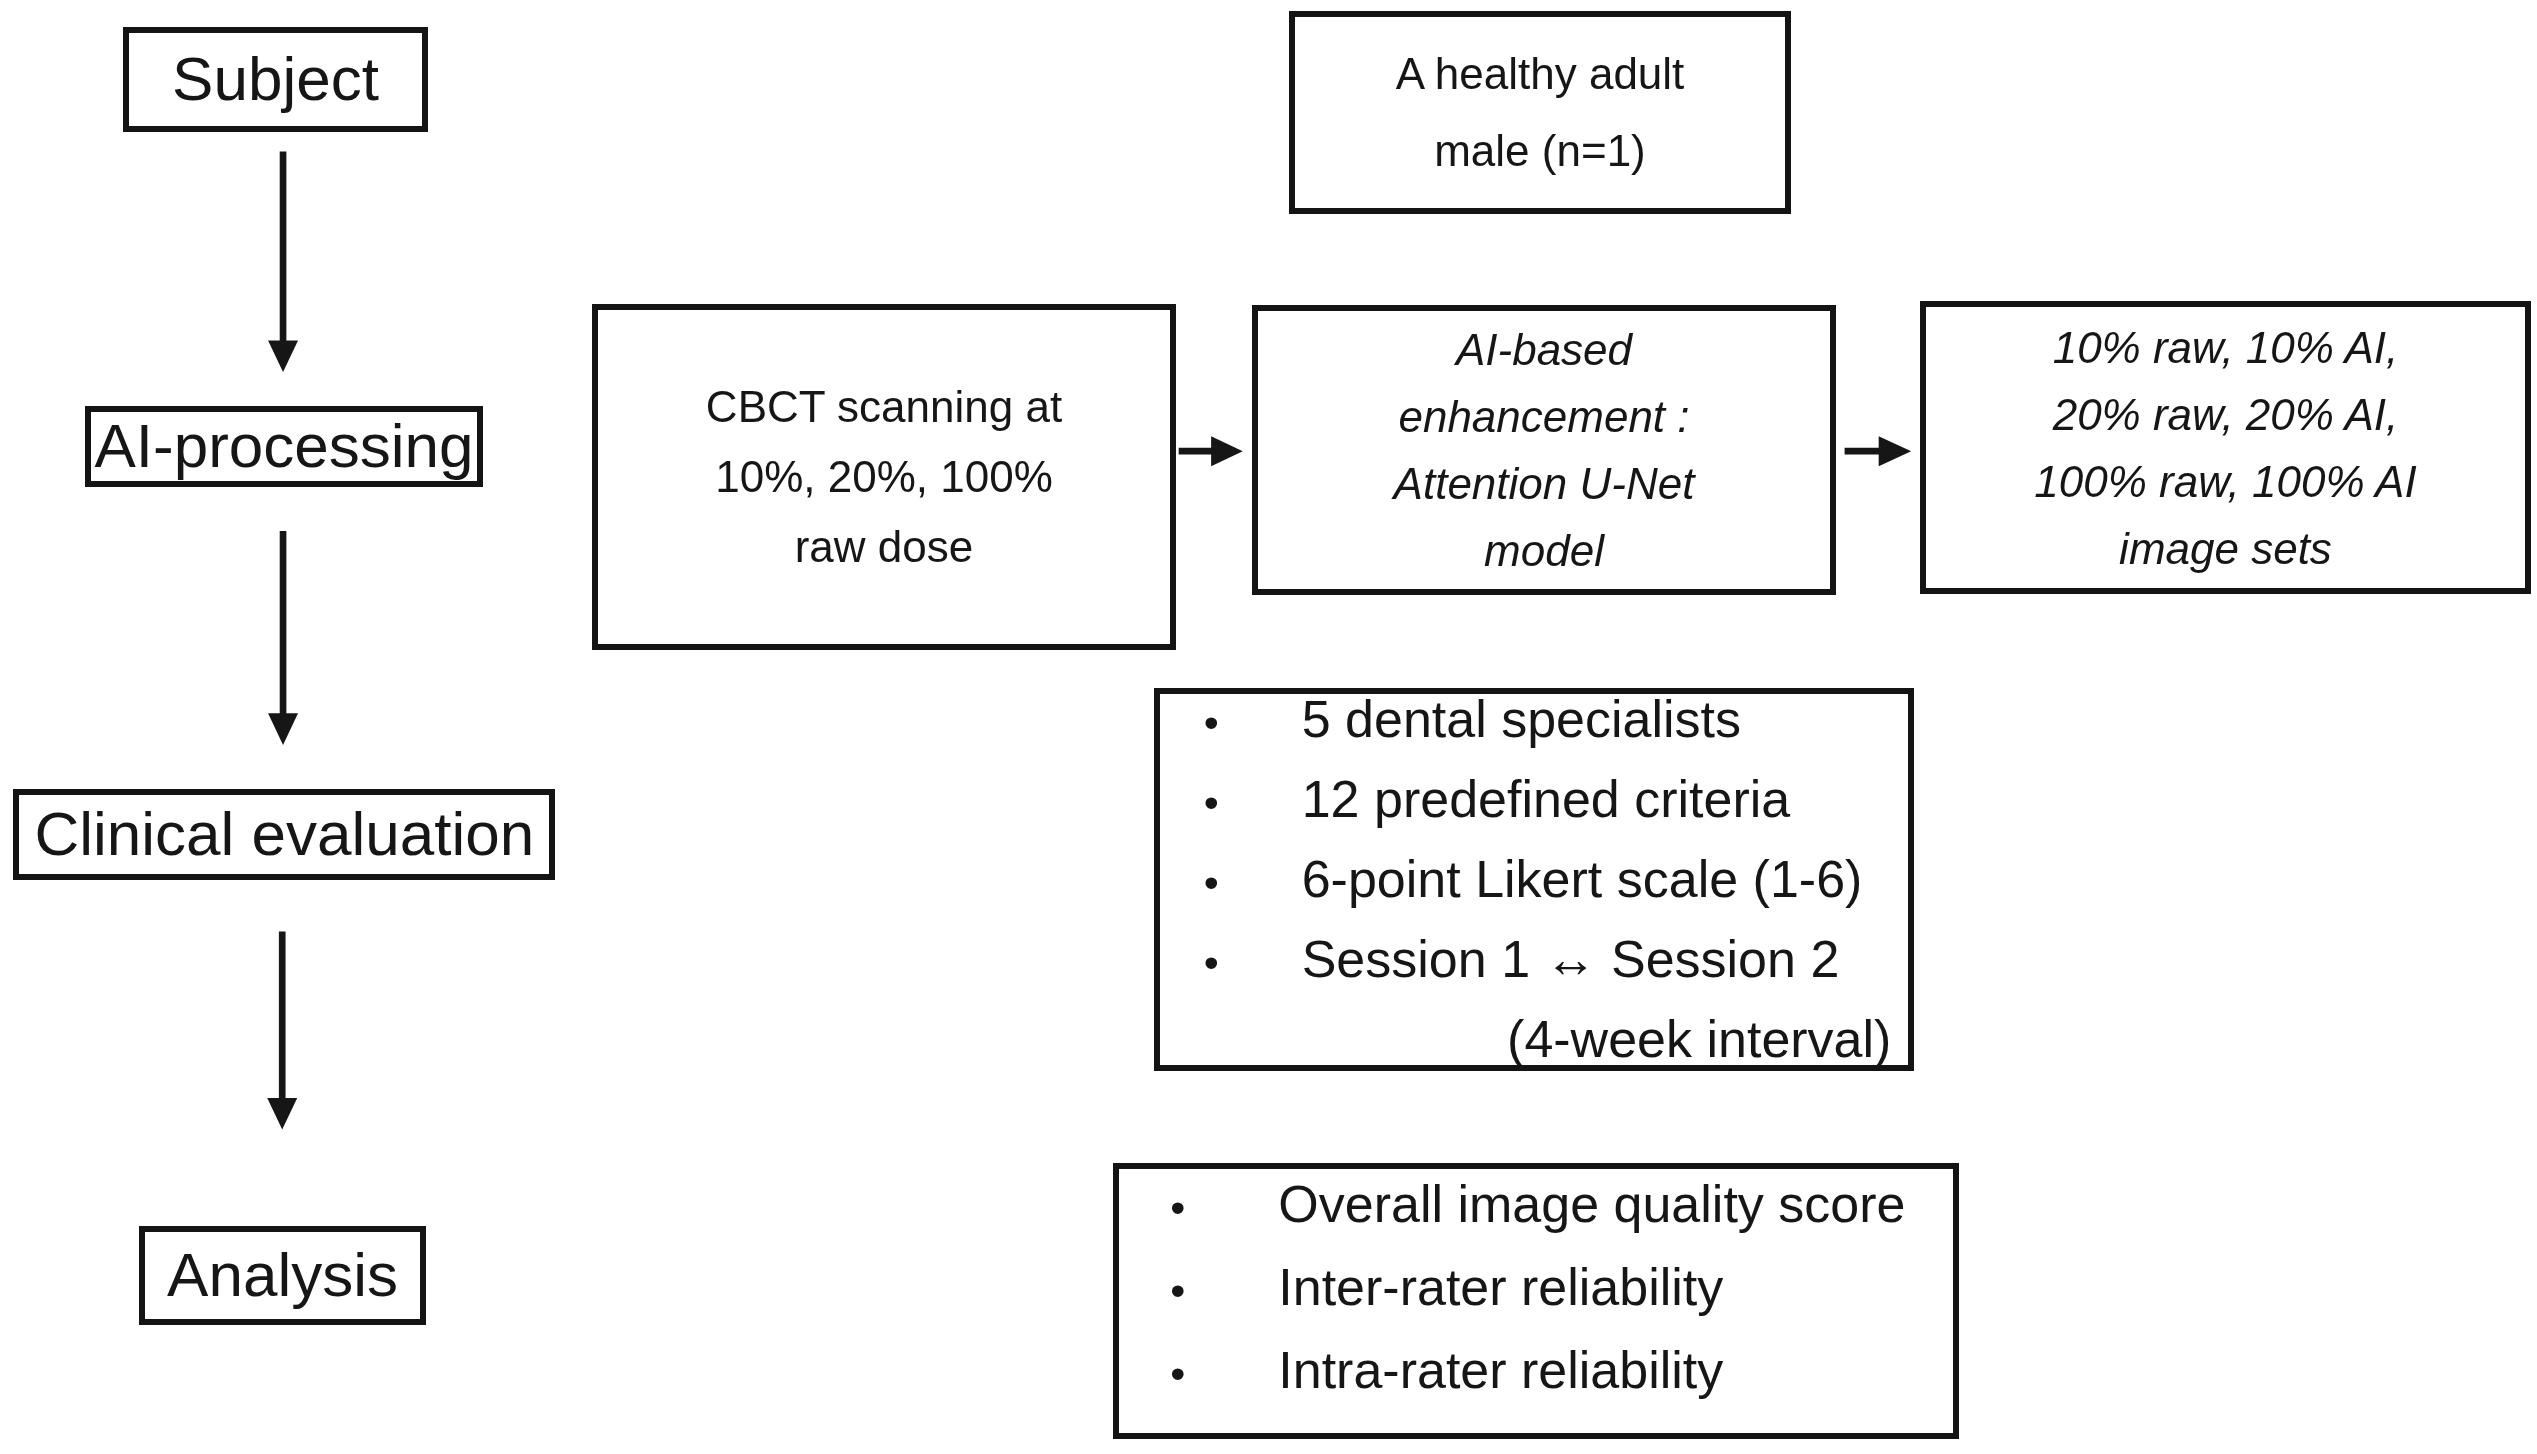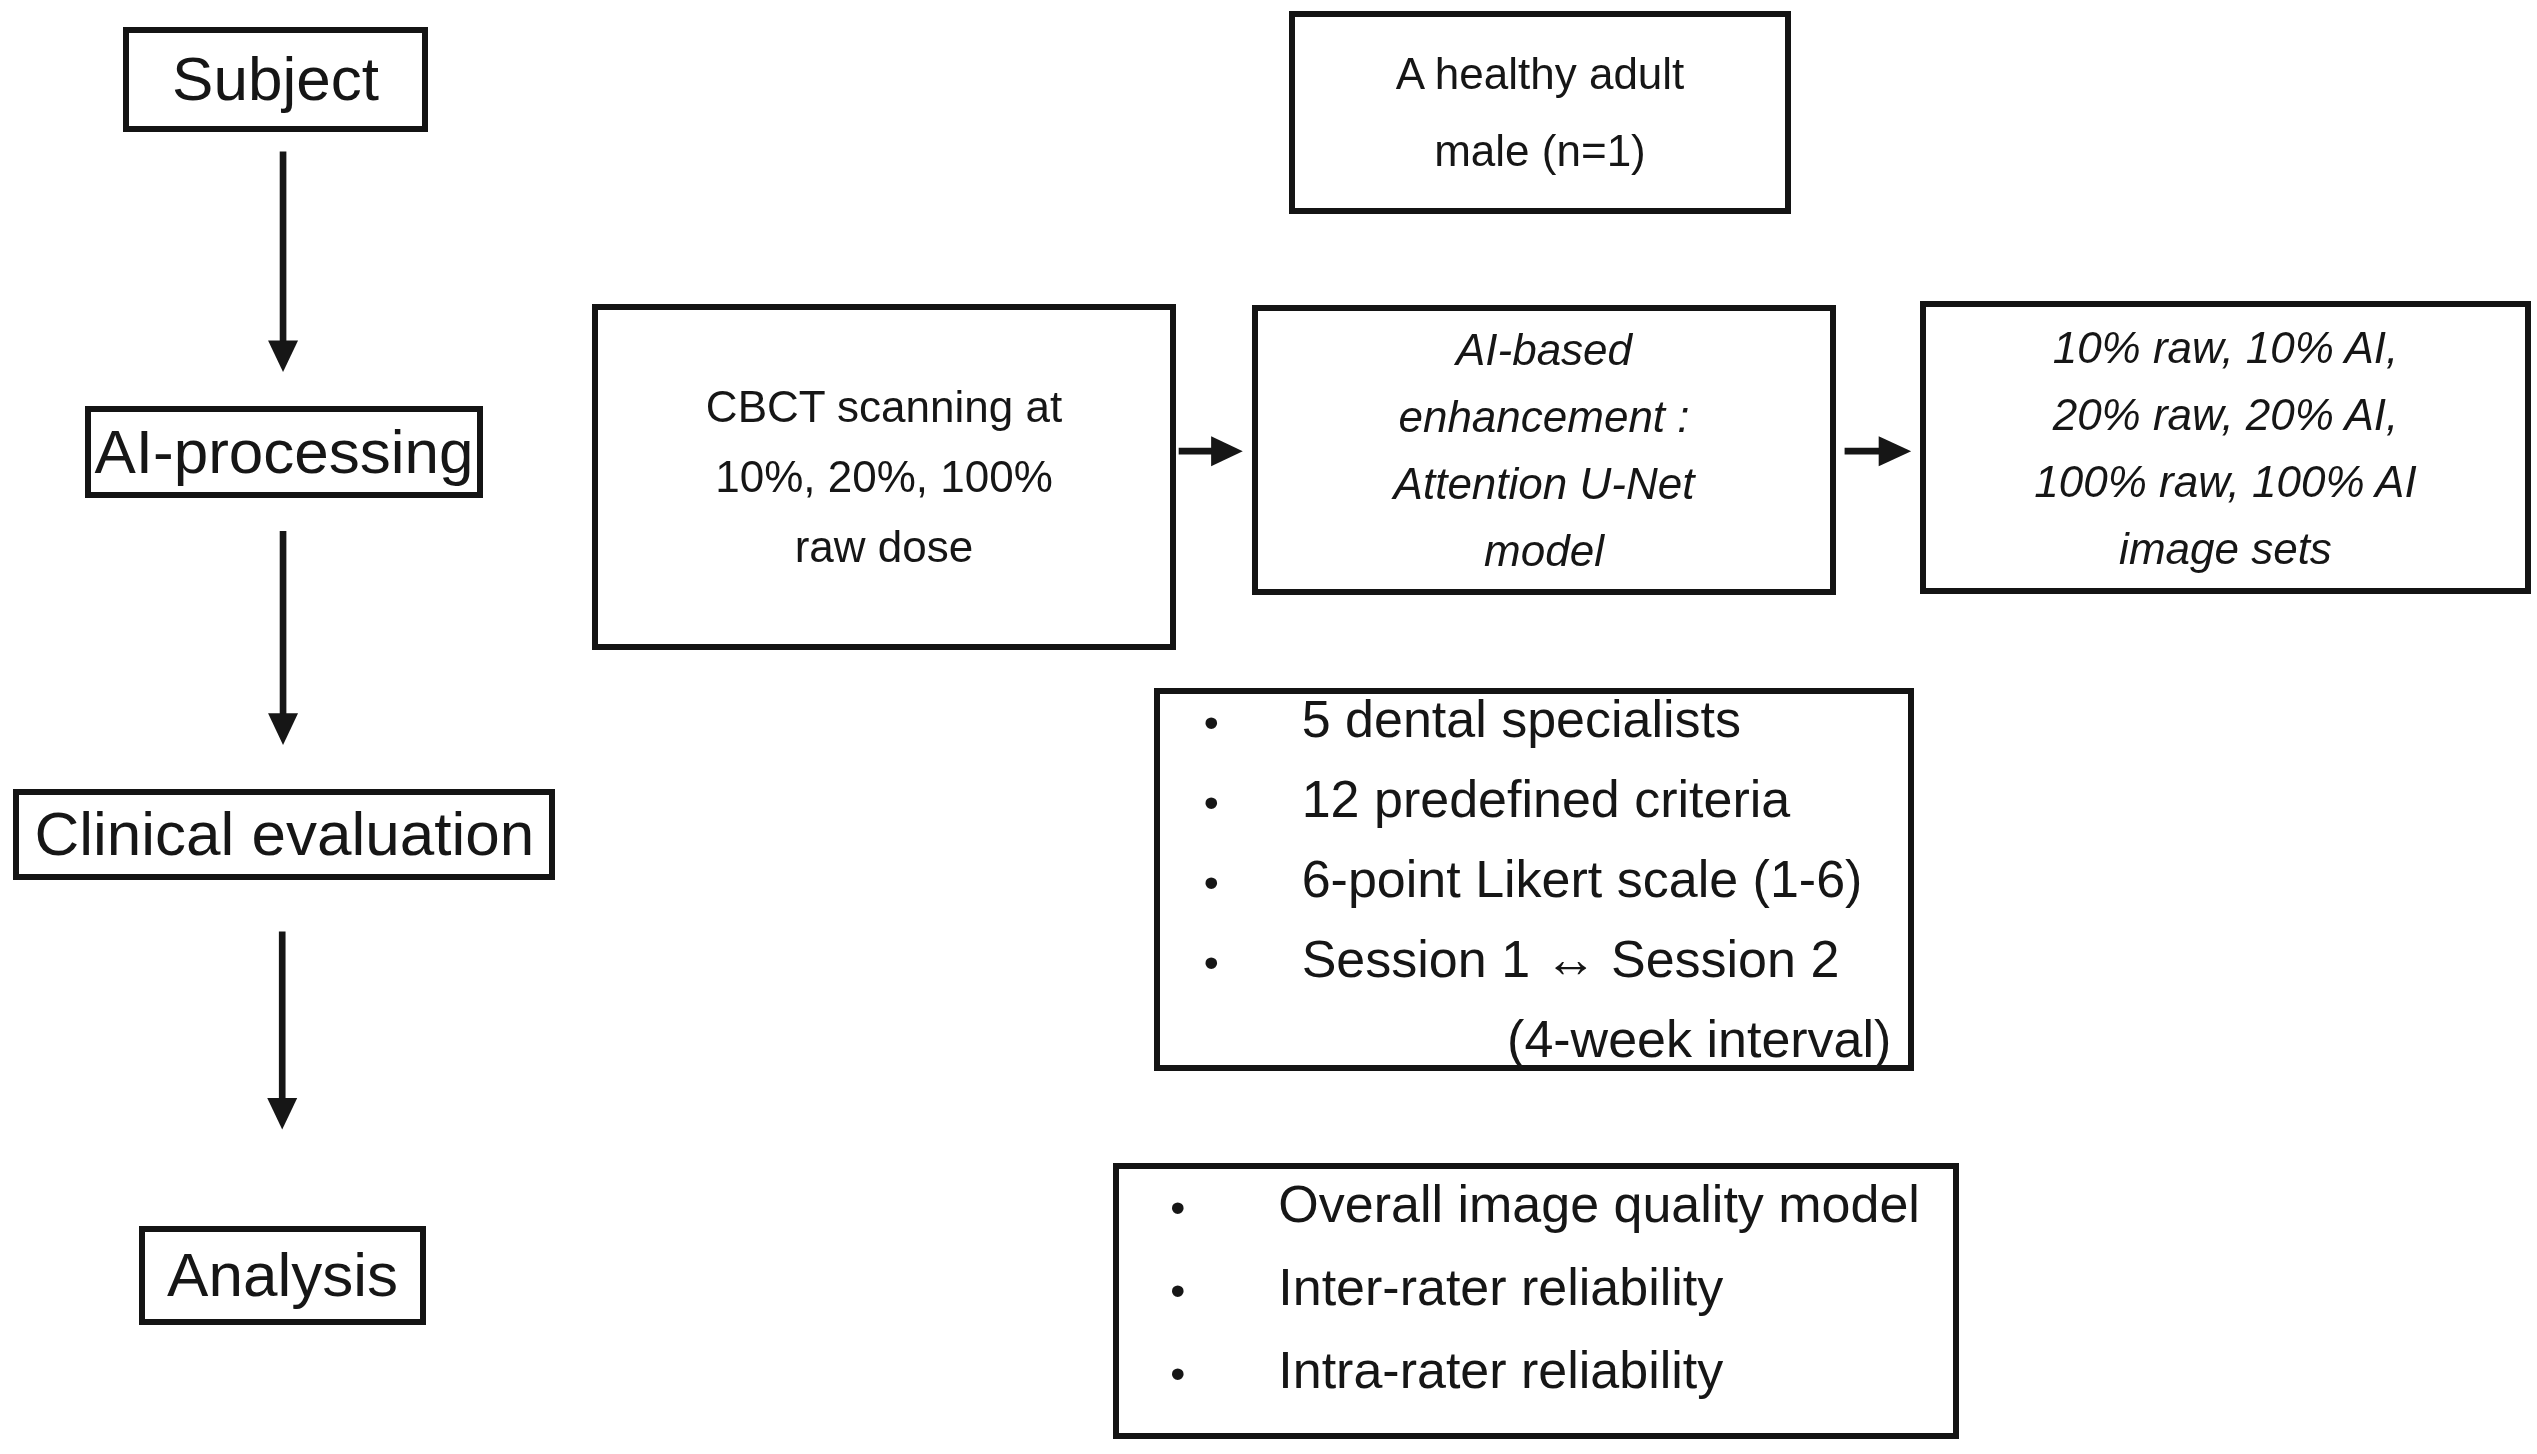--- a/index.html
+++ b/index.html
@@ -85,21 +85,21 @@
 
   <div class="box label-box" style="left:123px;top:27px;width:305px;height:105px;">
     <span>Subject</span>
   </div>
 
   <div class="box detail lh92" style="left:1289px;top:10.8px;width:502px;height:203px;">
     <div class="tl">A healthy adult</div>
     <div class="tl">male (n=1)</div>
   </div>
 
-  <div class="box label-box" style="left:85px;top:406px;width:398px;height:92px;">
+  <div class="box label-box" style="left:85px;top:406px;width:398px;height:81px;">
     <span>AI-processing</span>
   </div>
 
   <div class="box detail lh84" style="left:592px;top:304px;width:584px;height:346px;">
     <div class="tl">CBCT scanning at</div>
     <div class="tl">10%, 20%, 100%</div>
     <div class="tl">raw dose</div>
   </div>
 
   <div class="box detail lh80" style="left:1252px;top:305px;width:584px;height:290px;">
@@ -140,21 +140,21 @@
     <div class="bullet-cont">(4-week interval)</div>
   </div>
 
   <div class="box label-box" style="left:139px;top:1190px;width:287px;height:99px;margin-top:36px;">
     <span>Analysis</span>
   </div>
 
   <div class="box bullets bullets-analysis" style="left:1113px;top:1163px;width:846px;height:276px;">
     <div class="bullet-item">
       <span class="marker">•</span>
-      <span>Overall image quality model</span>
+      <span>Overall image quality score</span>
     </div>
     <div class="bullet-item">
       <span class="marker">•</span>
       <span>Inter-rater reliability</span>
     </div>
     <div class="bullet-item">
       <span class="marker">•</span>
       <span>Intra-rater reliability</span>
     </div>
   </div>

